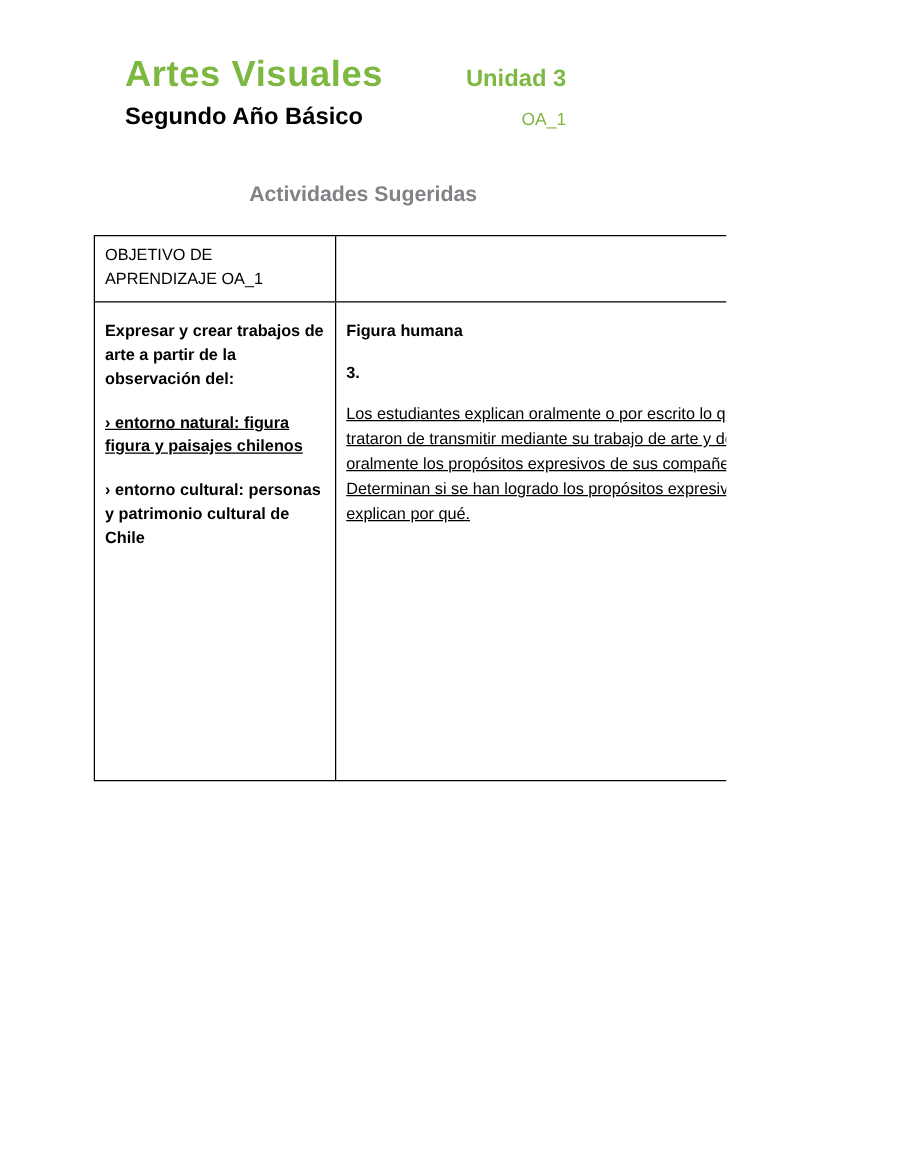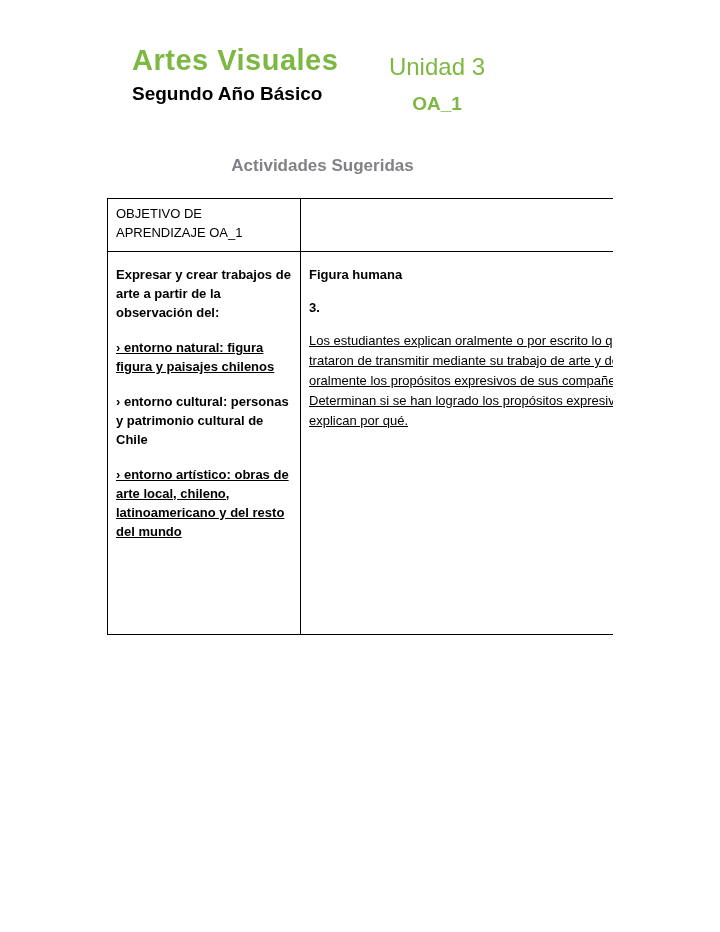--- a/index.html
+++ b/index.html
@@ -8,21 +8,20 @@
     background: #ffffff;
     font-family: "Liberation Sans", sans-serif;
     color: #000;
   }
   .page {
     position: relative;
     width: 581px;
     height: 932px;
     background: #ffffff;
     overflow: hidden;
-    margin-left: 32px;
   }
 
   
   .doc-header {
     display: flex;
     justify-content: space-between;
     align-items: flex-start;
     padding: 44px 128px 0 100px;
   }
   .subject-title {
@@ -36,30 +35,29 @@
     margin: 6px 0 0 0;
     font-size: 19px;
     font-weight: bold;
     color: #000;
   }
   .header-right {
     text-align: right;
     padding-top: 9px;
   }
   .unit-label {
-    font-size: 24px;
-    font-weight: normal;
+    font-size: 19px;
+    font-weight: bold;
     color: var(--accent, #7DB843);
   }
   .oa-label {
-    font-size: 19px;
-    font-weight: bold;
+    font-size: 14px;
+    font-weight: normal;
     color: var(--accent, #7DB843);
     margin-top: 12px;
-    text-align: center;
   }
 
   
   .section-title {
     margin-top: 41px;
     text-align: center;
     font-size: 17px;
     font-weight: bold;
     color: var(--title-gray, #808285);
   }
@@ -137,21 +135,20 @@
     <div class="t-row header-row">
       <div class="t-cell col1">OBJETIVO DE APRENDIZAJE OA_1</div>
     </div>
 
     <div class="t-row body-row">
 
       <div class="t-cell col1">
         <p class="obj-para">Expresar y crear trabajos de arte a partir de la observación del:</p>
         <p class="obj-para underlined spaced">› entorno natural: figura figura y paisajes chilenos</p>
         <p class="obj-para spaced">› entorno cultural: personas y patrimonio cultural de Chile</p>
-        <p class="obj-para underlined spaced">› entorno artístico: obras de arte local, chileno, latinoamericano y del resto del mundo</p>
       </div>
 
       <div class="t-cell col2">
         <p class="activity-title">Figura humana</p>
         <p class="activity-number">3.</p>
         <p class="activity-body">Los estudiantes explican oralmente o por escrito lo que trataron de transmitir mediante su trabajo de arte y describen oralmente los propósitos expresivos de sus compañeros. Determinan si se han logrado los propósitos expresivos y explican por qué.</p>
       </div>
 
     </div>
 

